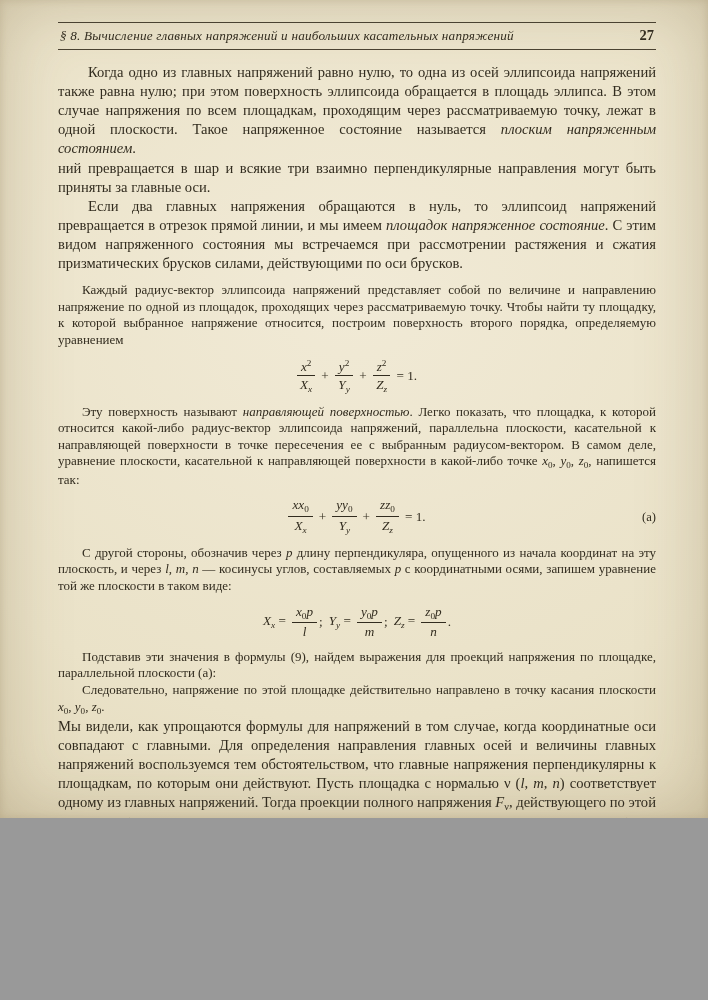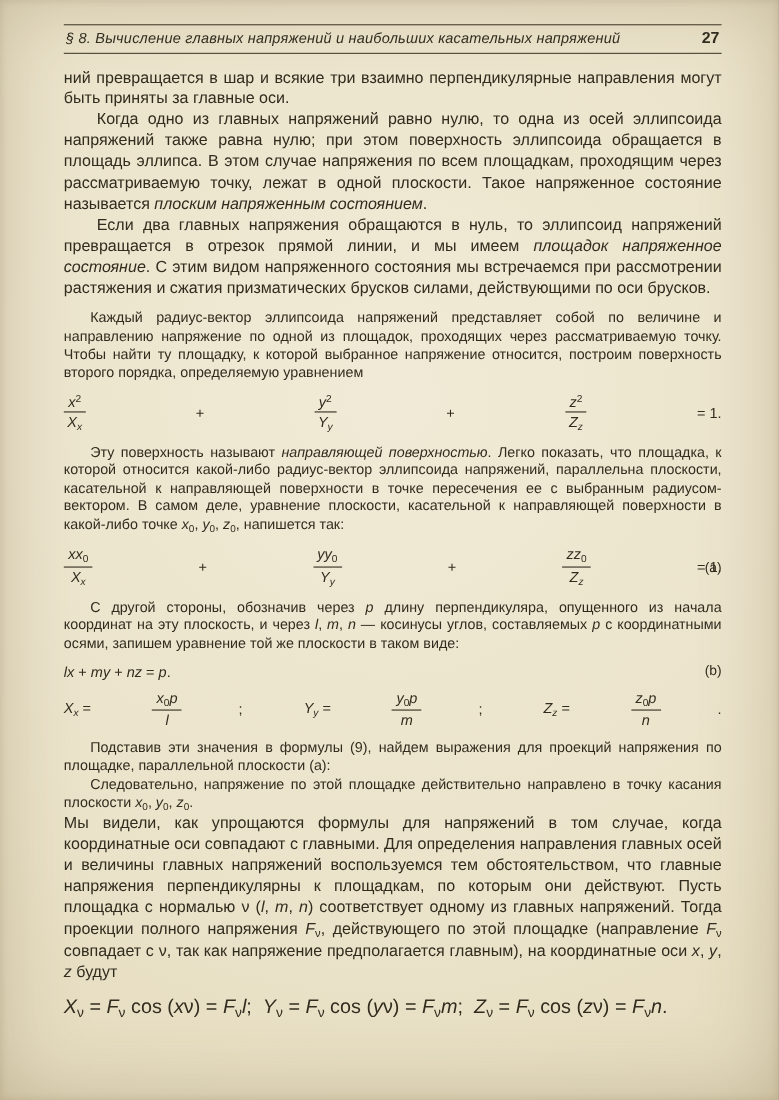--- a/index.html
+++ b/index.html
@@ -1,36 +1,36 @@
 <!DOCTYPE html>
 <html style="--paper: #eae2c8; --ink: #322c1f; --rule: #4a4231;"><head>
 <meta charset="utf-8">
 <style>
   :root{ --paper:#eae2c8; --ink:#322c1f; --rule:#4a4231; }
   *{ box-sizing:border-box; }
   html,body{ margin:0; padding:0; }
   body{ width:708px; height:1000px; overflow:hidden; background:#9a9documentElement; background:#999; }
   .page{
-    width:708px; height:1000px; position:relative; overflow:hidden;
+    width:708px; height:818px; position:relative; overflow:hidden;
     background: radial-gradient(ellipse 130% 95% at 50% 36%, #f1ead6 0%, var(--paper) 55%, #ddd2b2 100%);
     box-shadow: inset 0 0 70px rgba(110,88,50,.28), inset 0 0 8px rgba(110,88,50,.18);
-    font-family:Liberation Sans, sans-serif;
+    font-family:Liberation Serif, serif;
     color:var(--ink);
   }
   .content{ position:absolute; left:58px; right:52px; top:22px; }
   .rule{ border-top:1px solid var(--rule); height:0; }
   .head-row{ display:flex; justify-content:space-between; align-items:baseline; padding:4px 2px 5px 2px; }
   .running-title{ font-style:italic; font-size:13.2px; letter-spacing:.2px; }
   .page-num{ font-weight:bold; font-size:14.5px;text-align:right; }
   .body-text{ margin-top:13px; }
   p.body{ margin:0; font-size:14.6px; line-height:1.31; text-align:justify; text-indent:30px; }
   p.noindent{ text-indent:0; }
   .smallprint{ margin-top:9px; }
   p.small{ margin:0; font-size:13px; line-height:1.28; text-align:justify; text-indent:24px; }
-  .equation{ position:relative; display:flex; justify-content:space-between; align-items:center; gap:6px; margin:9px 0; font-size:13.2px; white-space:nowrap; }
+  .equation{ position:relative; display:flex; justify-content:center; align-items:center; gap:6px; margin:9px 0; font-size:13.2px; white-space:nowrap; }
   .equation.large{ font-size:18px; margin:11px 0 0; }
   .frac{ display:inline-block; text-align:center; line-height:1.18; }
   .frac .num{ display:block; padding:0 4px 1px; border-bottom:1px solid var(--ink); }
   .frac .den{ display:block; padding-top:1px; }
   .eq-label{ position:absolute; right:0; top:50%; transform:translateY(-50%); font-size:12.6px; }
   .tight{ margin-left:-4px; }
   sub{ font-size:.7em; vertical-align:-.3em; }
   sup{ font-size:.7em; vertical-align:.5em; }
   .section-heading{ font-size:15px; font-weight:bold; line-height:1.33; margin:21px 0 13px; }
 </style>
@@ -44,22 +44,22 @@
       <div class="rule"></div>
       <div class="head-row">
         <span class="running-title">§ 8. Вычисление главных напряжений и наибольших касательных напряжений</span>
         <span class="page-num">27</span>
       </div>
       <div class="rule"></div>
     </header>
 
     <main class="body-text">
 
+      <p class="body">Когда одно из главных напряжений равно нулю, то одна из осей эллипсоида напряжений также равна нулю; при этом поверхность эллипсоида обращается в площадь эллипса. В этом случае напряжения по всем площадкам, проходящим через рассматриваемую точку, лежат в одной плоскости. Такое напряженное состояние называется <i>плоским напряженным состоянием</i>.</p>
       <p class="body noindent">ний превращается в шар и всякие три взаимно перпендикулярные направления могут быть приняты за главные оси.</p>
-      <p class="body">Когда одно из главных напряжений равно нулю, то одна из осей эллипсоида напряжений также равна нулю; при этом поверхность эллипсоида обращается в площадь эллипса. В этом случае напряжения по всем площадкам, проходящим через рассматриваемую точку, лежат в одной плоскости. Такое напряженное состояние называется <i>плоским напряженным состоянием</i>.</p>
       <p class="body">Если два главных напряжения обращаются в нуль, то эллипсоид напряжений превращается в отрезок прямой линии, и мы имеем <i>площадок напряженное состояние</i>. С этим видом напряженного состояния мы встречаемся при рассмотрении растяжения и сжатия призматических брусков силами, действующими по оси брусков.</p>
 
       <section class="smallprint">
 
         <p class="small">Каждый радиус-вектор эллипсоида напряжений представляет собой по величине и направлению напряжение по одной из площадок, проходящих через рассматриваемую точку. Чтобы найти ту площадку, к которой выбранное напряжение относится, построим поверхность второго порядка, определяемую уравнением</p>
 
         <div class="equation">
           <span class="frac">
               <span class="num"><i>x</i><sup>2</sup></span>
               <span class="den"><i>X<sub>x</sub></i></span>
@@ -93,24 +93,20 @@
           <span class="frac">
               <span class="num"><i>zz</i><sub>0</sub></span>
               <span class="den"><i>Z<sub>z</sub></i></span>
             </span>
           <span>= 1.</span>
           <span class="eq-label">(a)</span>
         </div>
 
         <p class="small">С другой стороны, обозначив через <i>p</i> длину перпендикуляра, опущенного из начала координат на эту плоскость, и через <i>l</i>, <i>m</i>, <i>n</i> — косинусы углов, составляемых <i>p</i> с координатными осями, запишем уравнение той же плоскости в таком виде:</p>
 
-        <div class="equation">
-          <span><i>lx</i> + <i>my</i> + <i>nz</i> = <i>p</i>.</span>
-          <span class="eq-label">(b)</span>
-        </div>
 
 
         <div class="equation">
           <span><i>X<sub>x</sub></i> =</span>
           <span class="frac">
               <span class="num"><i>x</i><sub>0</sub><i>p</i></span>
               <span class="den"><i>l</i></span>
             </span>
           <span class="tight">;</span>
           <span><i>Y<sub>y</sub></i> =</span>

